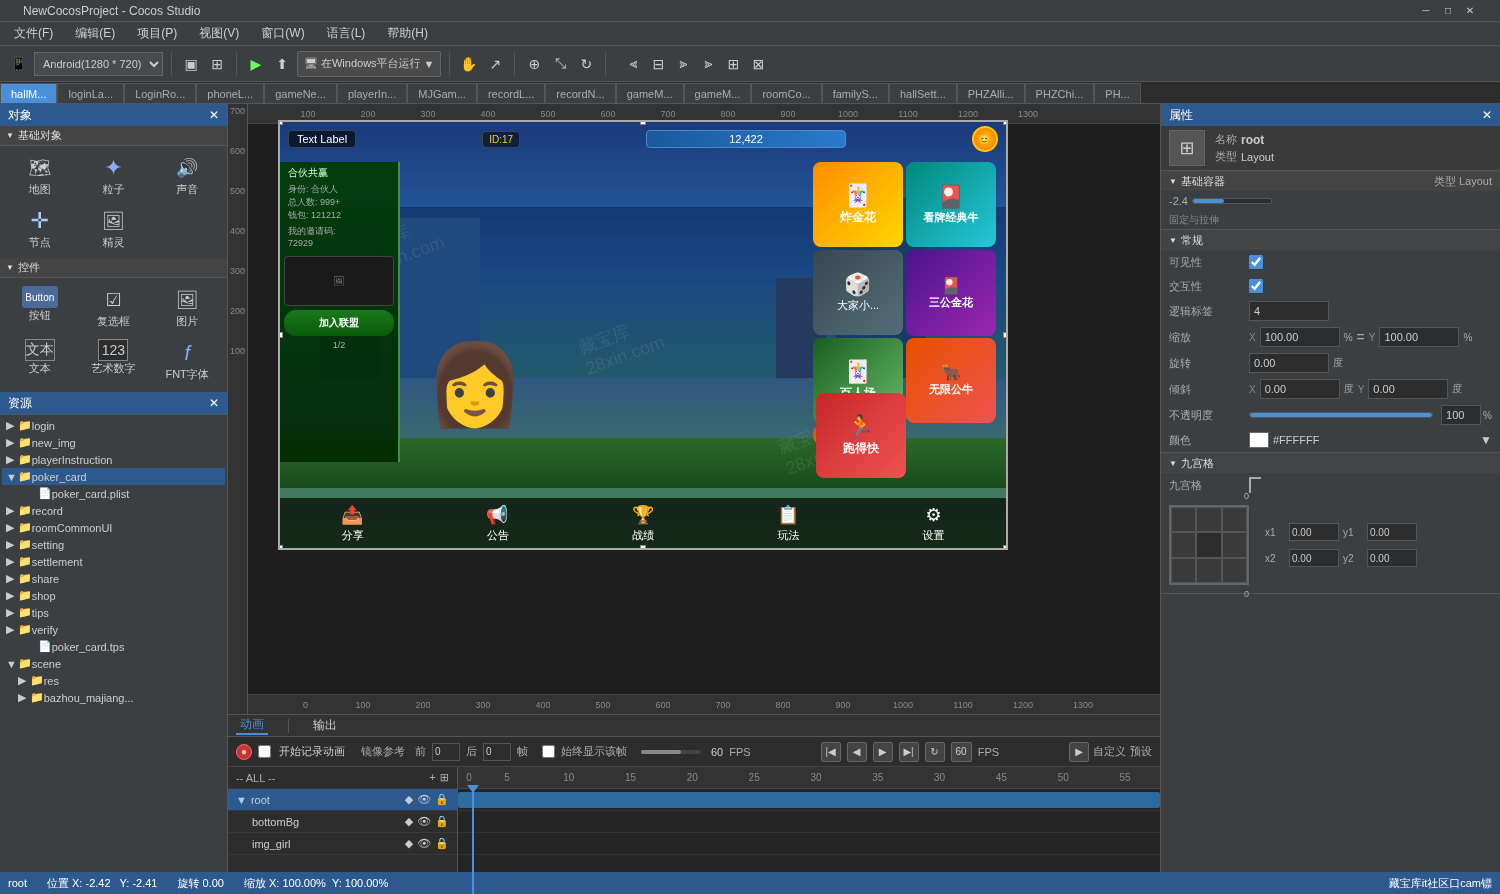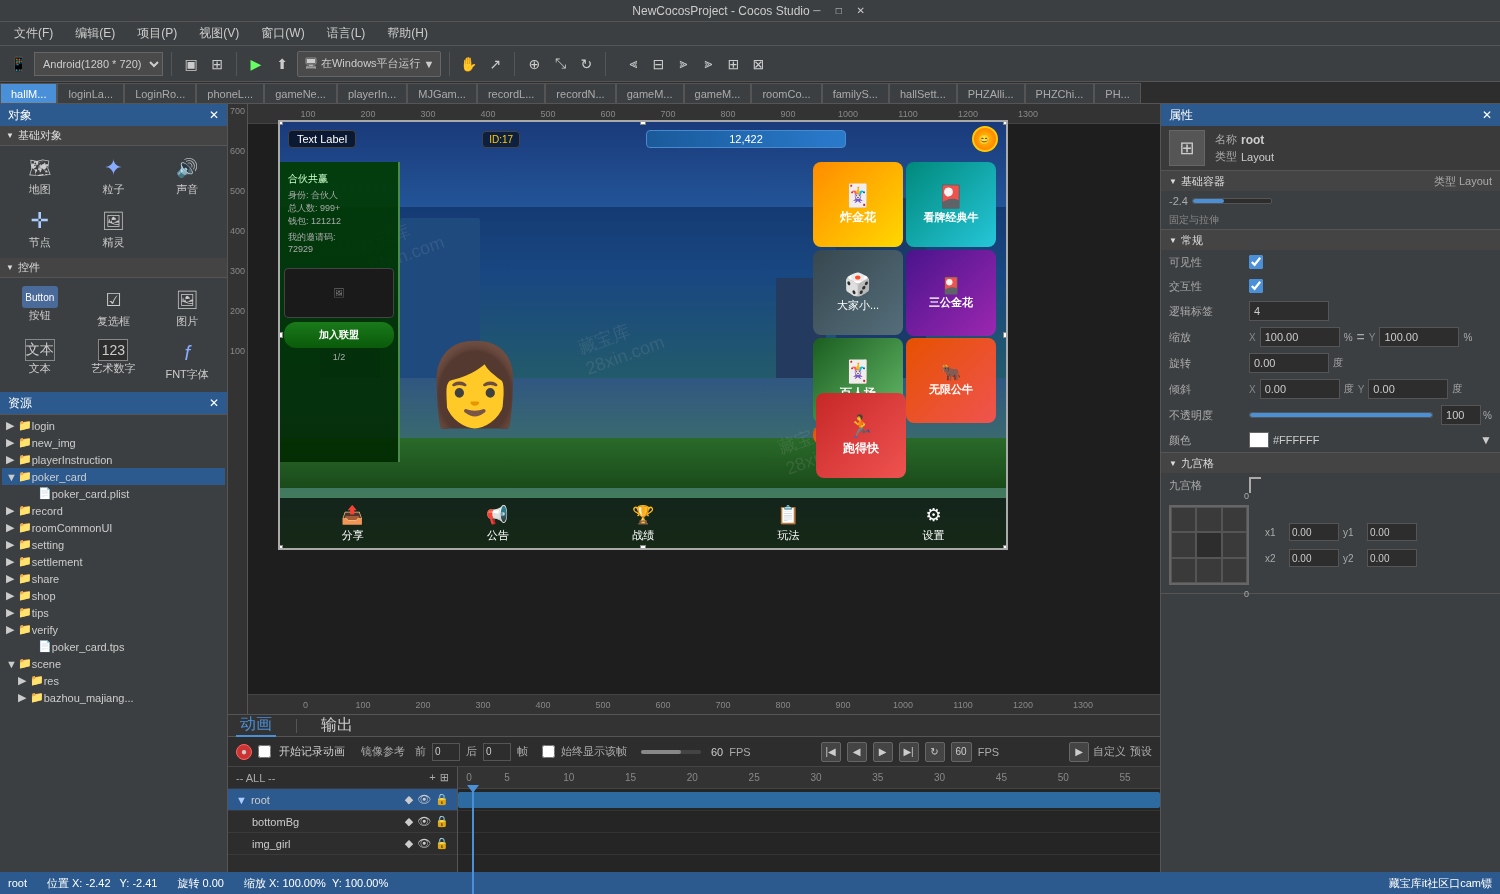--- a/index.html
+++ b/index.html
@@ -12,21 +12,21 @@
       height: 894px; 
       overflow: hidden;
     }
 
     
     .title-bar {
       background: #3c3f41;
       height: 22px;
       display: flex;
       align-items: center;
-      justify-content: center;
+      justify-content: space-between;
       padding: 0 23px;
       border-bottom: 1px solid #555;
       color: #ccc;
       font-size: 12px;
     }
     .title-bar-buttons {
       display: flex;
       gap: 8px;
     }
     .title-bar-btn {
@@ -290,21 +290,21 @@
       flex-direction: column;
     }
     .timeline-header {
       height: 22px;
       background: #333;
       display: flex;
       align-items: center;
       padding: 0 8px;
       gap: 20px;
       border-bottom: 1px solid #555;
-      font-size: 16px;
+      font-size: 12px;
     }
     .timeline-tab {
       cursor: pointer;
       color: #ccc;
       padding: 0 4px;
     }
     .timeline-tab.active { color: #4a90d9; border-bottom: 2px solid #4a90d9; }
     .timeline-toolbar {
       height: 30px;
       background: #2d2d2d;
@@ -803,21 +803,21 @@
           <div style="position:absolute;bottom:60px;left:0;right:0;height:50px;background:linear-gradient(180deg,#2a6a2a,#1a4a1a);"></div>
 
           <div style="position:absolute;top:4px;left:8px;right:8px;height:26px;display:flex;align-items:center;justify-content:space-between;z-index:20;">
             <div style="background:rgba(0,0,0,0.6);border:1px solid #444;padding:2px 8px;border-radius:4px;color:#fff;font-size:11px;">Text Label</div>
             <div style="background:rgba(0,0,0,0.5);border:1px solid #444;padding:2px 6px;border-radius:4px;color:#ffcc00;font-size:10px;">ID:17</div>
             <div style="background:linear-gradient(90deg,#1a5a9a,#2a7acc);border:1px solid #4a8acc;padding:2px 8px;border-radius:4px;color:#fff;font-size:11px;width:200px;text-align:center;">12,422</div>
             <div style="width:26px;height:26px;border-radius:50%;background:radial-gradient(circle,#ffcc00,#ff6600);border:2px solid #ffcc00;display:flex;align-items:center;justify-content:center;font-size:10px;">😊</div>
           </div>
 
           <div style="position:absolute;left:0;top:40px;width:120px;height:300px;background:linear-gradient(180deg,rgba(0,60,0,0.9),rgba(0,40,0,0.9));border-right:2px solid #4a8a4a;z-index:10;">
-            <div style="padding:10px 8px;font-size:10px;color:#ccffcc;">
+            <div style="padding:4px 8px;font-size:10px;color:#ccffcc;">
               <div style="margin-bottom:3px;">合伙共赢</div>
               <div style="font-size:9px;color:#aaa;">身份: 合伙人</div>
               <div style="font-size:9px;color:#aaa;">总人数: 999+</div>
               <div style="font-size:9px;color:#aaa;">钱包: 121212</div>
               <div style="font-size:9px;color:#aaa;margin-top:3px;">我的邀请码:</div>
               <div style="font-size:9px;color:#aaa;">72929</div>
             </div>
 
             <div style="margin:4px;height:50px;background:#1a1a1a;border:1px solid #444;border-radius:4px;display:flex;align-items:center;justify-content:center;font-size:9px;color:#888;">🖼</div>
             <div style="text-align:center;font-size:10px;background:linear-gradient(180deg,#1a7a1a,#0a5a0a);margin:4px;border-radius:12px;padding:6px;color:#fff;font-weight:bold;">加入联盟</div>

